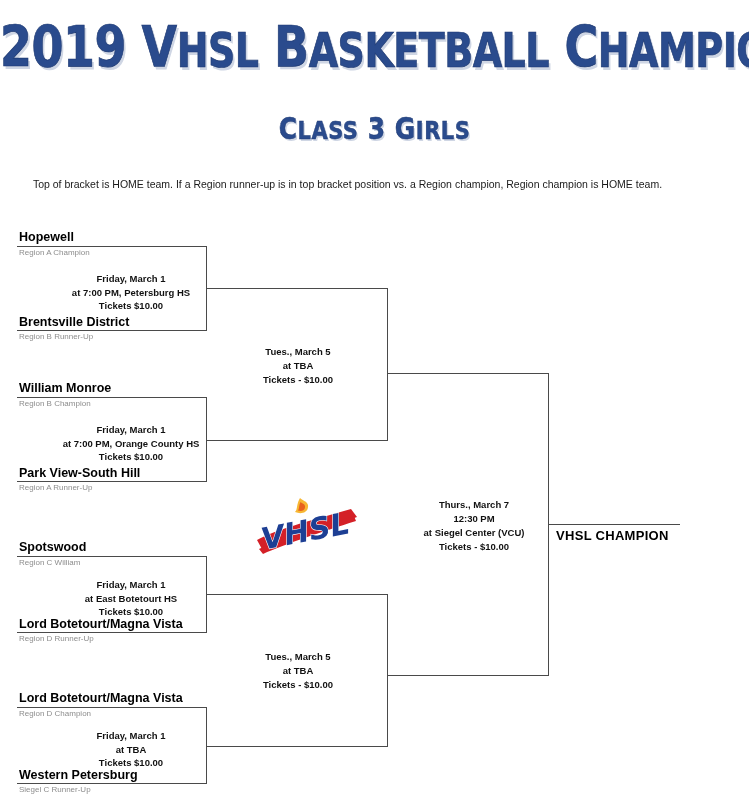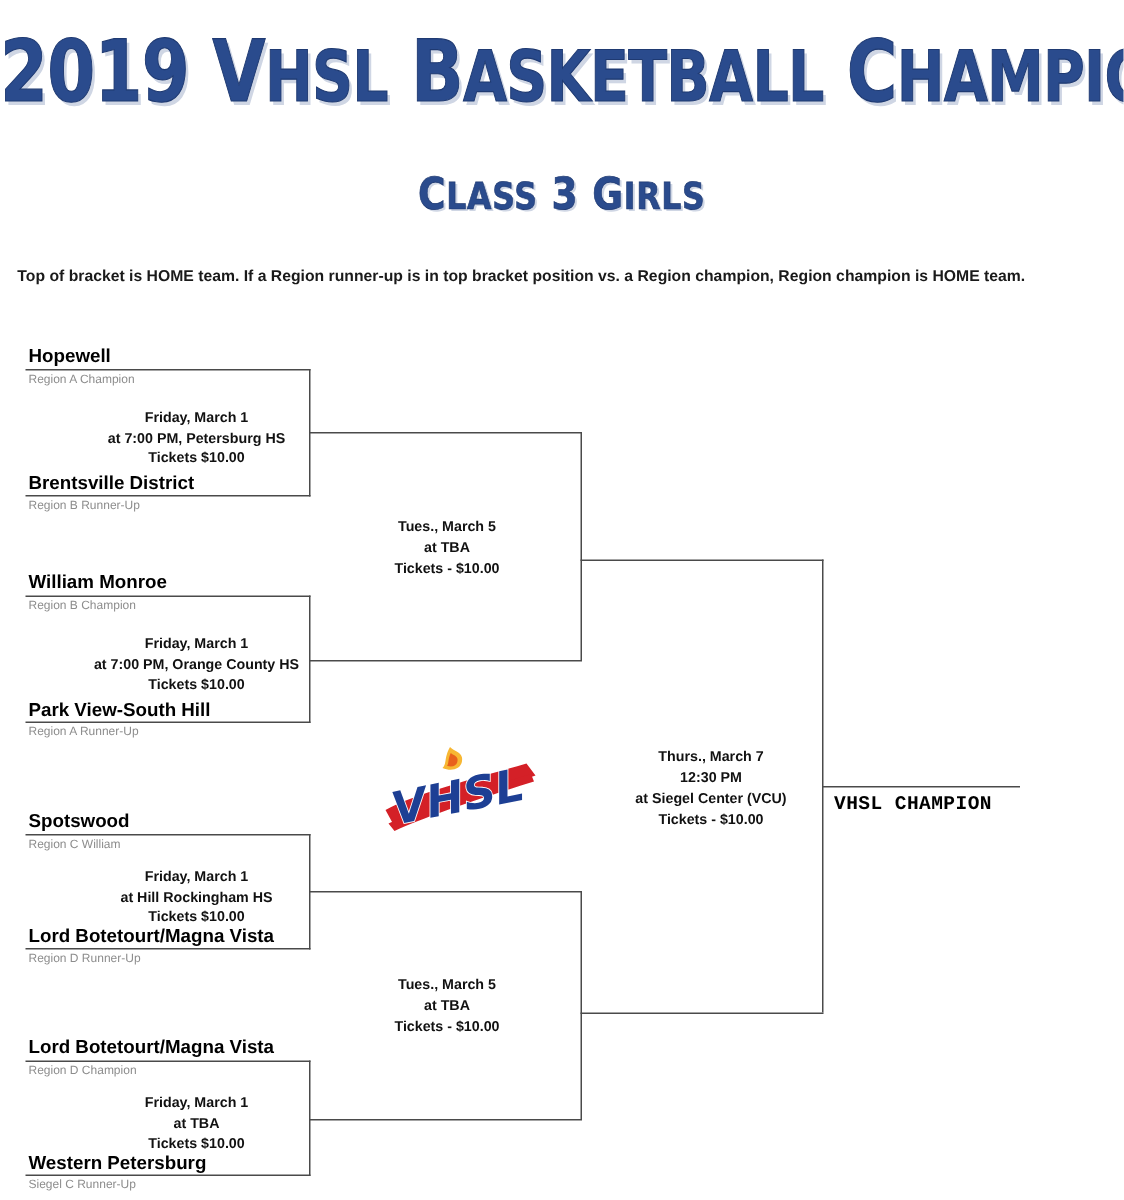--- a/index.html
+++ b/index.html
@@ -49,21 +49,21 @@
     transform-origin: top center;
     text-shadow: 1.5px 1.5px 0 #cfd6e4;
     -webkit-text-stroke: 0.4px #1f3a72;
   }
   #sub-title .tsmall { font-size: 21px; }
   #bracket-note {
     position: absolute;
     left: 0; top: 178px; width: 695px;
     text-align: center;
     font-size: 10.5px;
-    font-weight: bold;
+    font-weight: normal;
     color: #1a1a1a;
   }
 
   
   #bracket {
     position: absolute;
     left: 0; top: 0; width: 749px; height: 800px;
   }
   .bk { position: absolute; background: #4a4a4a; }
   .bk.h { height: 1px; }
@@ -93,21 +93,21 @@
     font-size: 9.5px;
     font-weight: bold;
     color: #111;
     line-height: 13.5px;
     white-space: nowrap;
   }
   .game.r2, .game.r3 { font-size: 9.5px; line-height: 14px; }
 
   #champion-label {
     position: absolute;
-    font-family: Liberation Mono, monospace;
+    font-family: Liberation Sans, sans-serif;
     font-size: 13px;
     font-weight: bold;
     letter-spacing: 0.3px;
     color: #000;
     white-space: nowrap;
   }
 
   
   #vhsl-logo {
     position: absolute;
@@ -161,21 +161,21 @@
   <div class="bk v" style="left:206px; top:556px; height:77px;"></div>
   <div class="bk h" style="left:17px;  top:632px; width:190px;"></div>
 
   <div class="team" style="left:19px; top:541px;">Spotswood</div>
   <div class="seed" style="left:19px; top:558px;">Region C William</div>
   <div class="team" style="left:19px; top:618px;">Lord Botetourt/Magna Vista</div>
   <div class="seed" style="left:19px; top:634px;">Region D Runner-Up</div>
 
   <div class="game" style="left:56px; top:578px; width:150px;">
     <div>Friday, March 1</div>
-    <div>at Hill Rockingham HS</div>
+    <div>at East Botetourt HS</div>
     <div>Tickets $10.00</div>
   </div>
 
   <div class="bk h" style="left:17px;  top:707px; width:190px;"></div>
   <div class="bk v" style="left:206px; top:707px; height:77px;"></div>
   <div class="bk h" style="left:17px;  top:783px; width:190px;"></div>
 
   <div class="team" style="left:19px; top:692px;">Lord Botetourt/Magna Vista</div>
   <div class="seed" style="left:19px; top:709px;">Region D Champion</div>
   <div class="team" style="left:19px; top:769px;">Western Petersburg</div>

